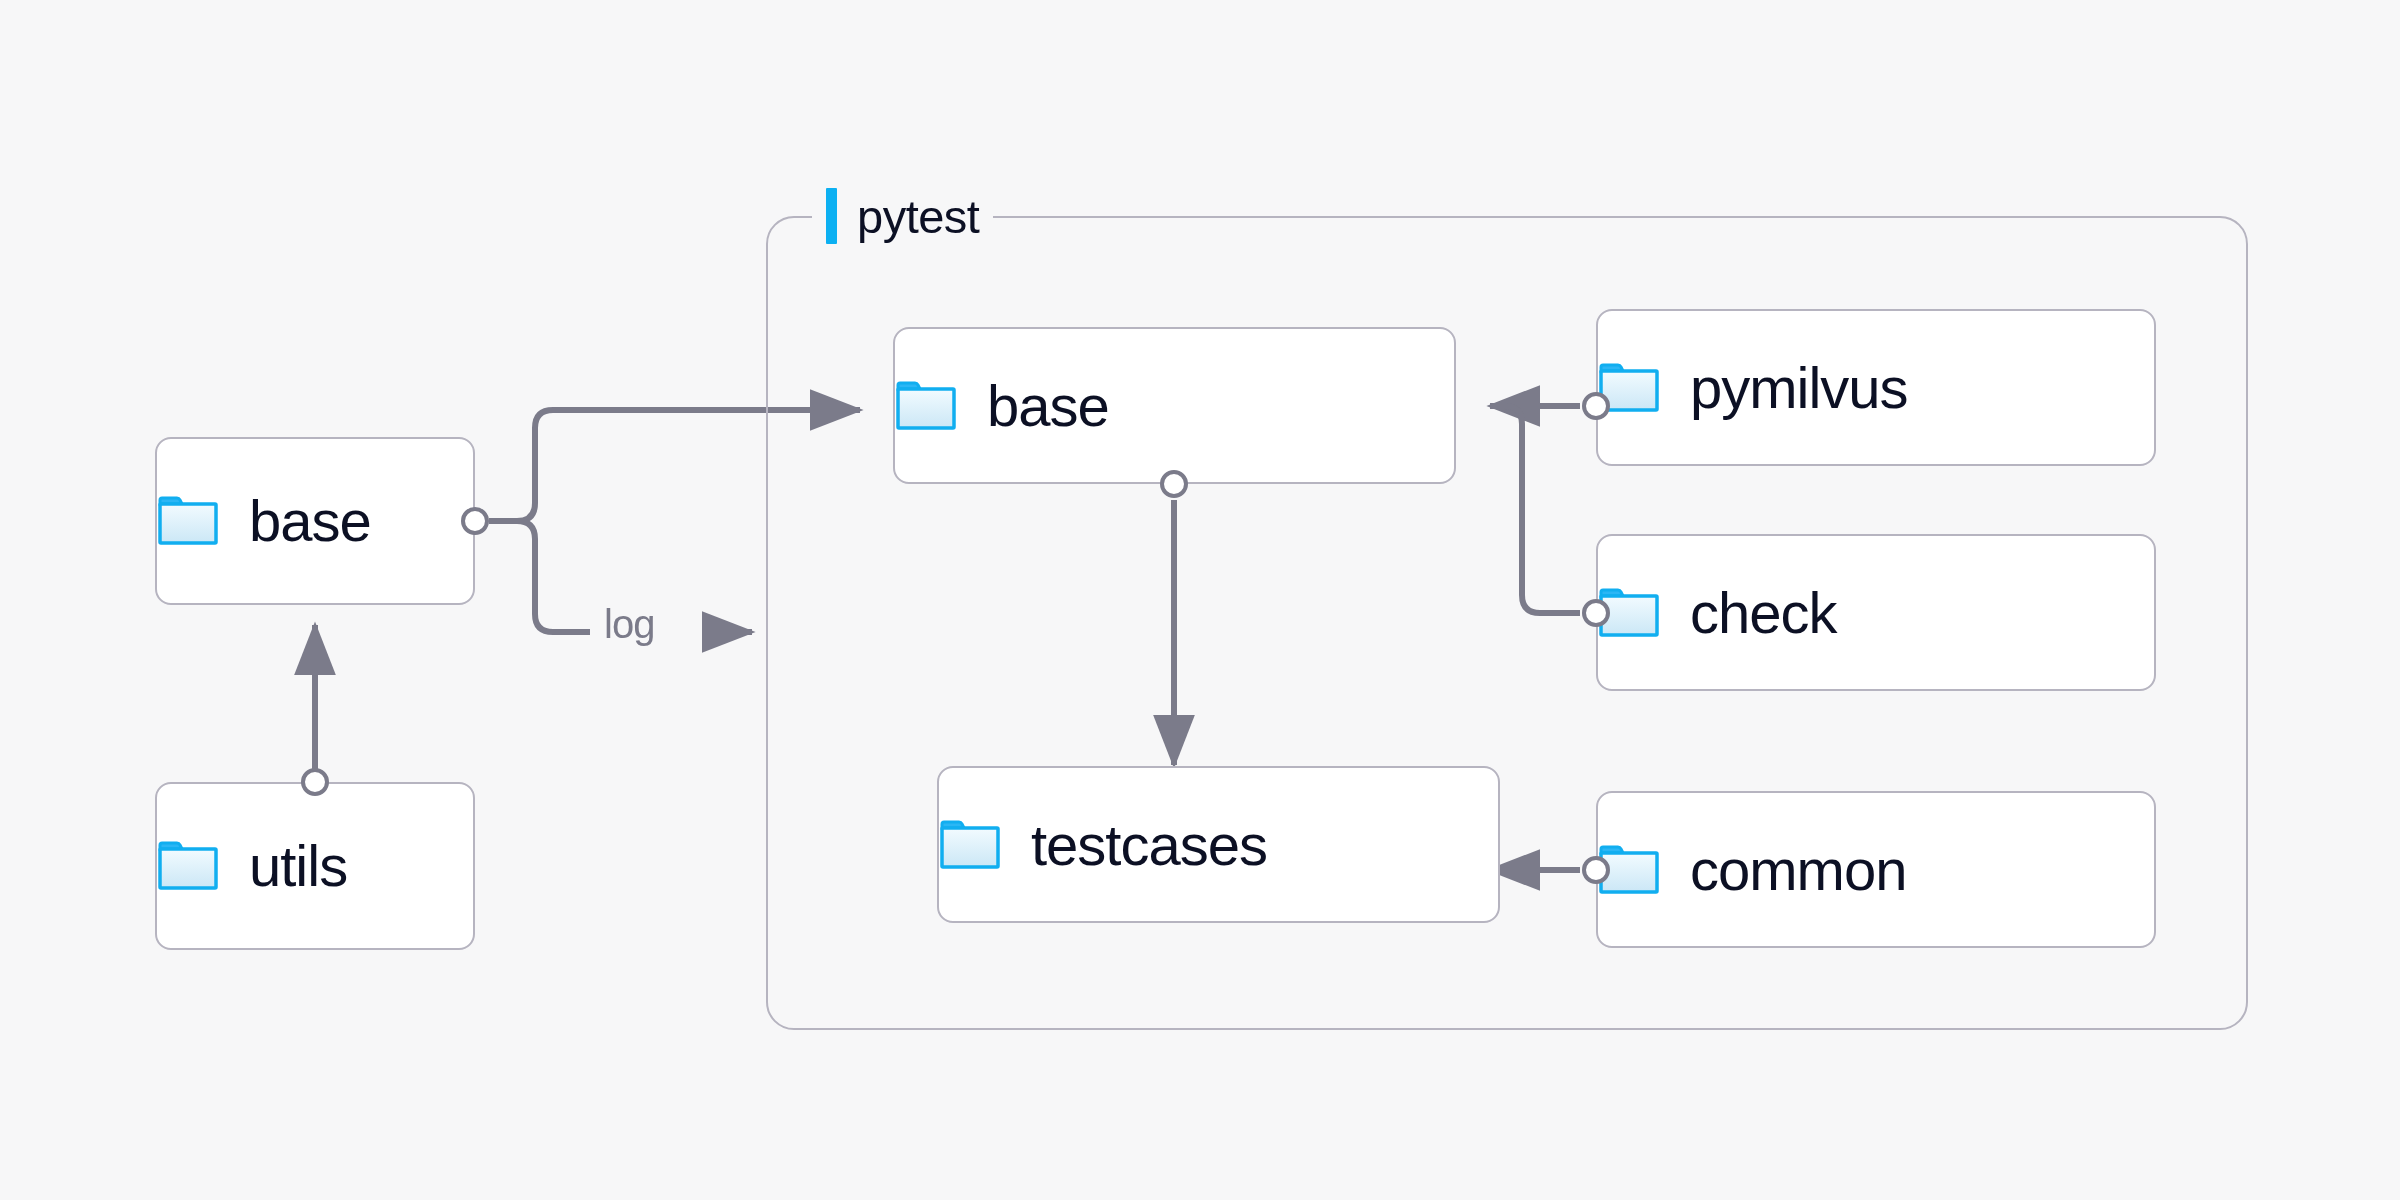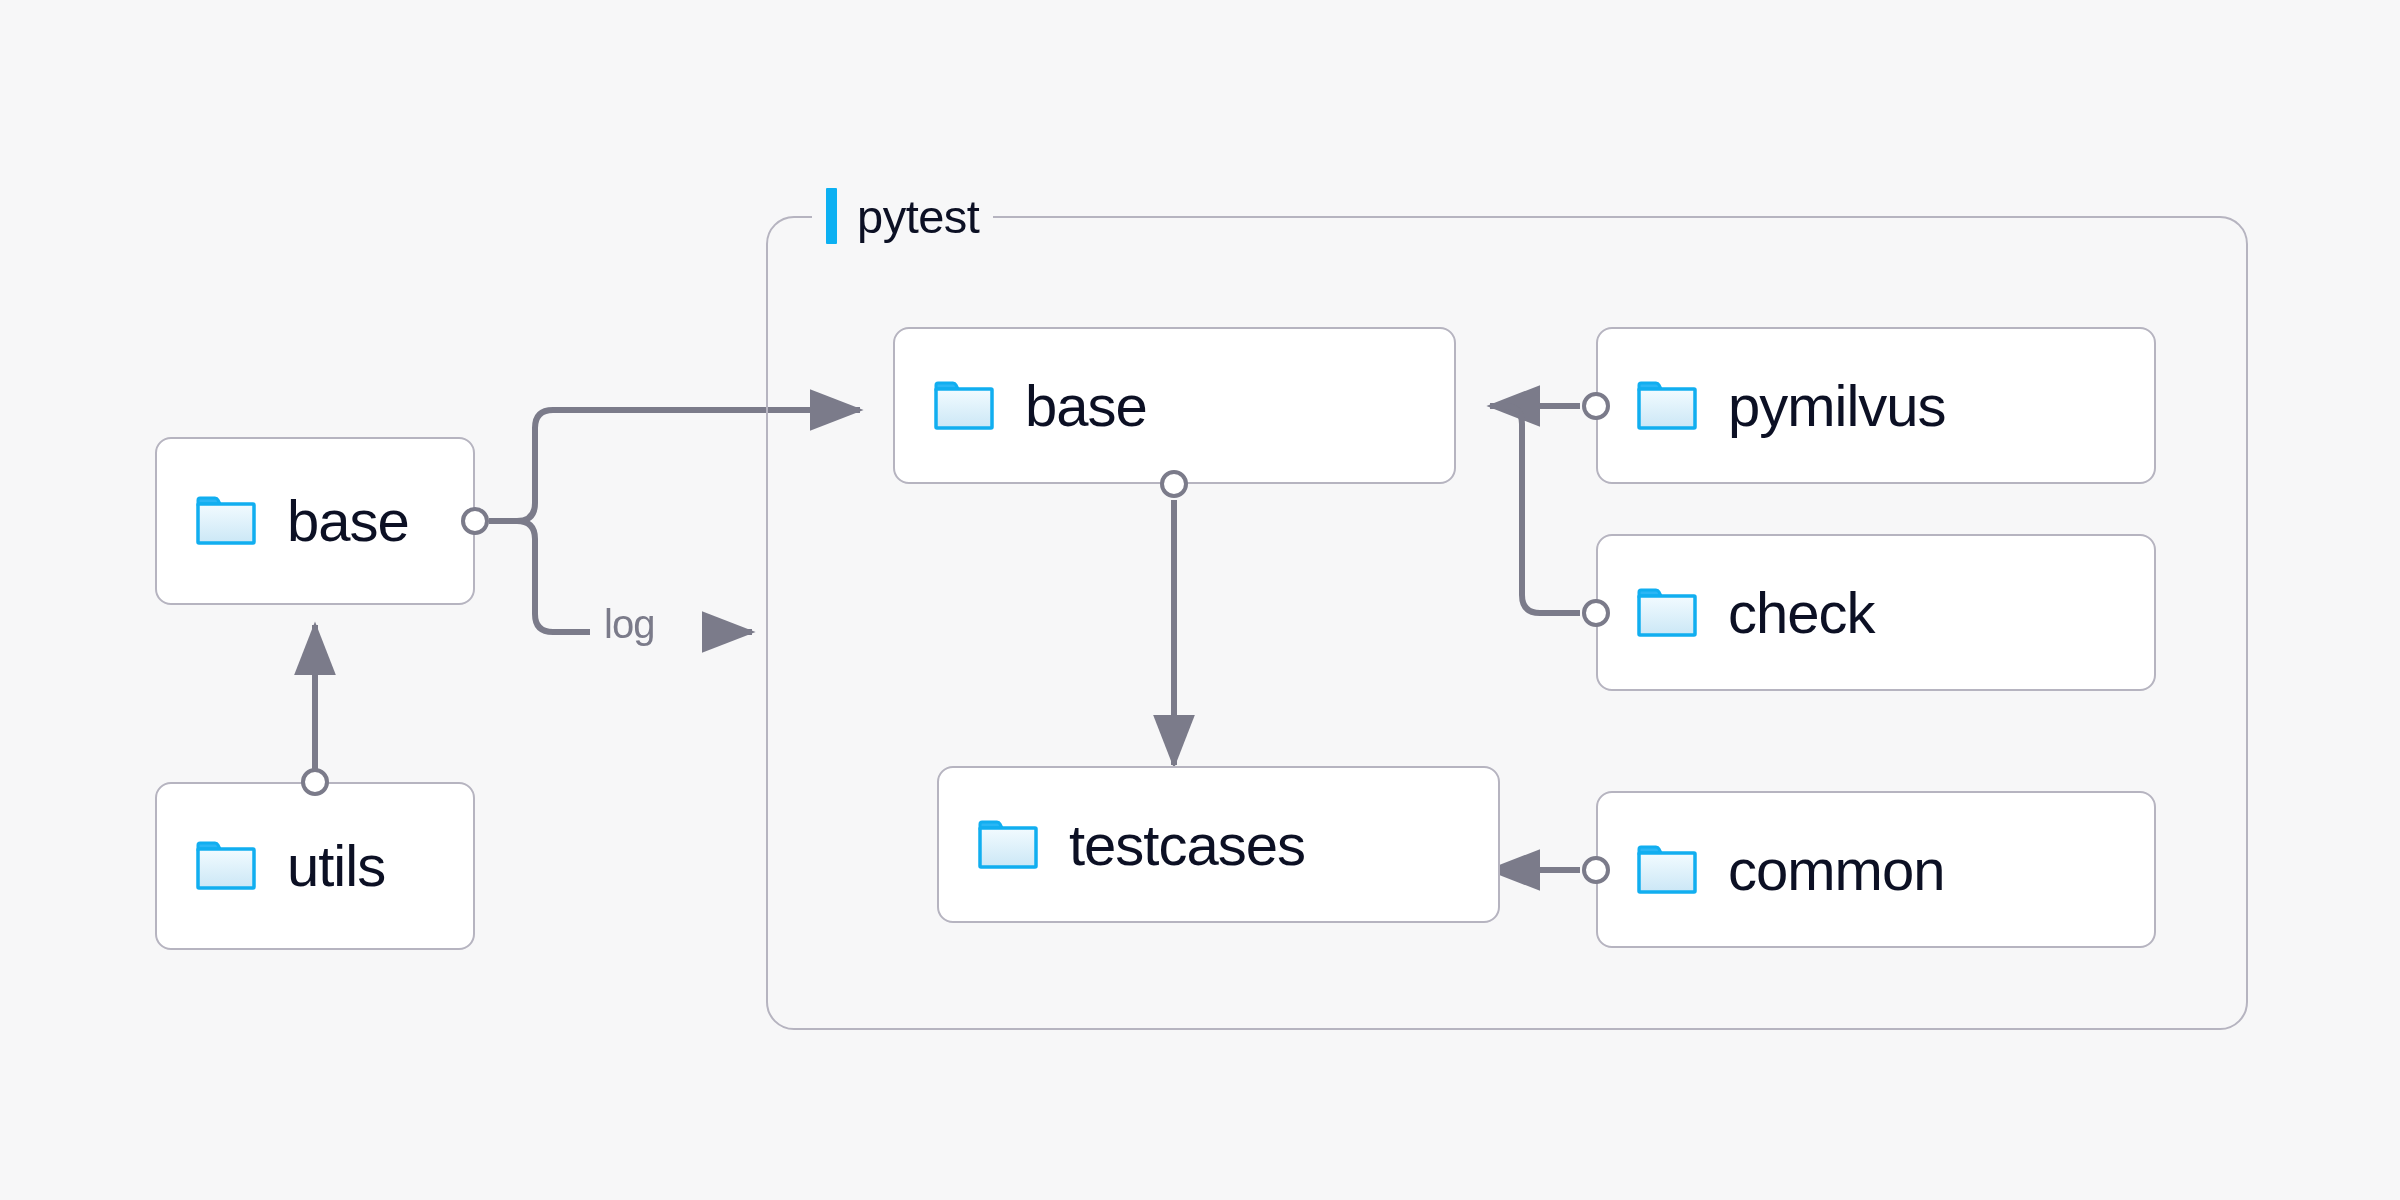--- a/index.html
+++ b/index.html
@@ -61,21 +61,20 @@
 
   
   .node {
     position: absolute;
     box-sizing: border-box;
     background: #ffffff;
     border: 2px solid #b6b4c0;
     border-radius: 16px;
     display: flex;
     align-items: center;
-    padding-left: 38px;
     gap: 30px;
   }
   .node-label {
     font-size: 58px;
     color: #0c1024;
     letter-spacing: -1px;
     white-space: nowrap;
     line-height: 1;
   }
   .folder-icon {
@@ -182,21 +181,21 @@
   </div>
 
   <div class="node" style="left:893px; top:766px; width:563px; height:157px;margin-left:44px;">
     <svg class="folder-icon" viewBox="0 0 62 52">
       <path d="M3 10 L3 5 Q3 3 5 3 L20 3 Q22 3 23 5 L25 9 L3 9 Z" fill="#2bb6f5" stroke="#11aef0" stroke-width="3" stroke-linejoin="round"></path>
       <rect x="3" y="9" width="56" height="39" rx="1" fill="url(#folderGrad)" stroke="#11aef0" stroke-width="3.5"></rect>
     </svg>
     <span class="node-label">testcases</span>
   </div>
 
-  <div class="node" style="left:1596px; top:327px; width:560px; height:157px;">
+  <div class="node" style="left:1596px; top:309px; width:560px; height:157px;">
     <svg class="folder-icon" viewBox="0 0 62 52">
       <path d="M3 10 L3 5 Q3 3 5 3 L20 3 Q22 3 23 5 L25 9 L3 9 Z" fill="#2bb6f5" stroke="#11aef0" stroke-width="3" stroke-linejoin="round"></path>
       <rect x="3" y="9" width="56" height="39" rx="1" fill="url(#folderGrad)" stroke="#11aef0" stroke-width="3.5"></rect>
     </svg>
     <span class="node-label">pymilvus</span>
   </div>
 
   <div class="node" style="left:1596px; top:791px; width:560px; height:157px;">
     <svg class="folder-icon" viewBox="0 0 62 52">
       <path d="M3 10 L3 5 Q3 3 5 3 L20 3 Q22 3 23 5 L25 9 L3 9 Z" fill="#2bb6f5" stroke="#11aef0" stroke-width="3" stroke-linejoin="round"></path>

